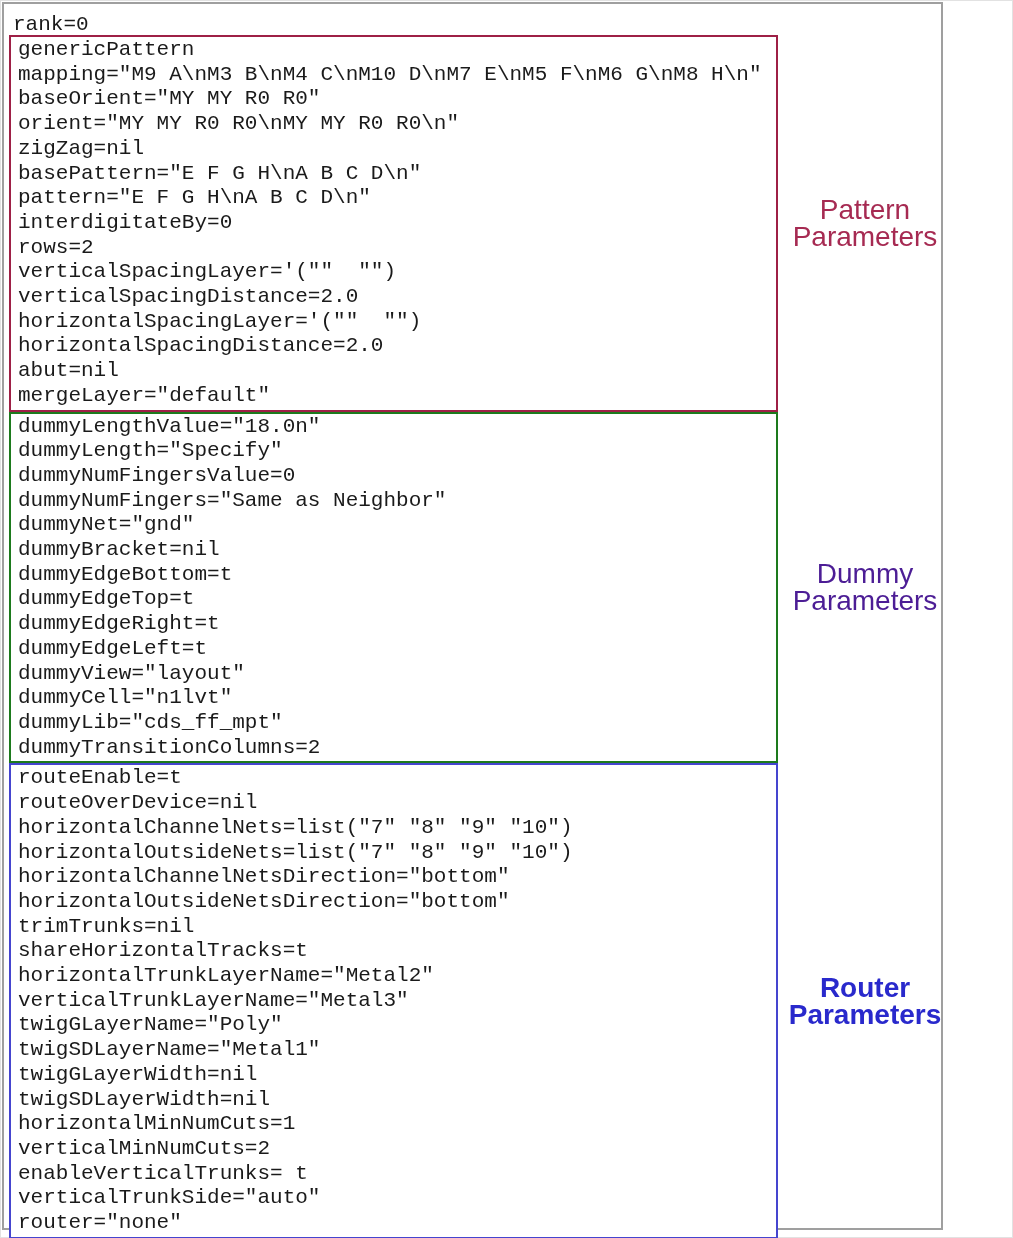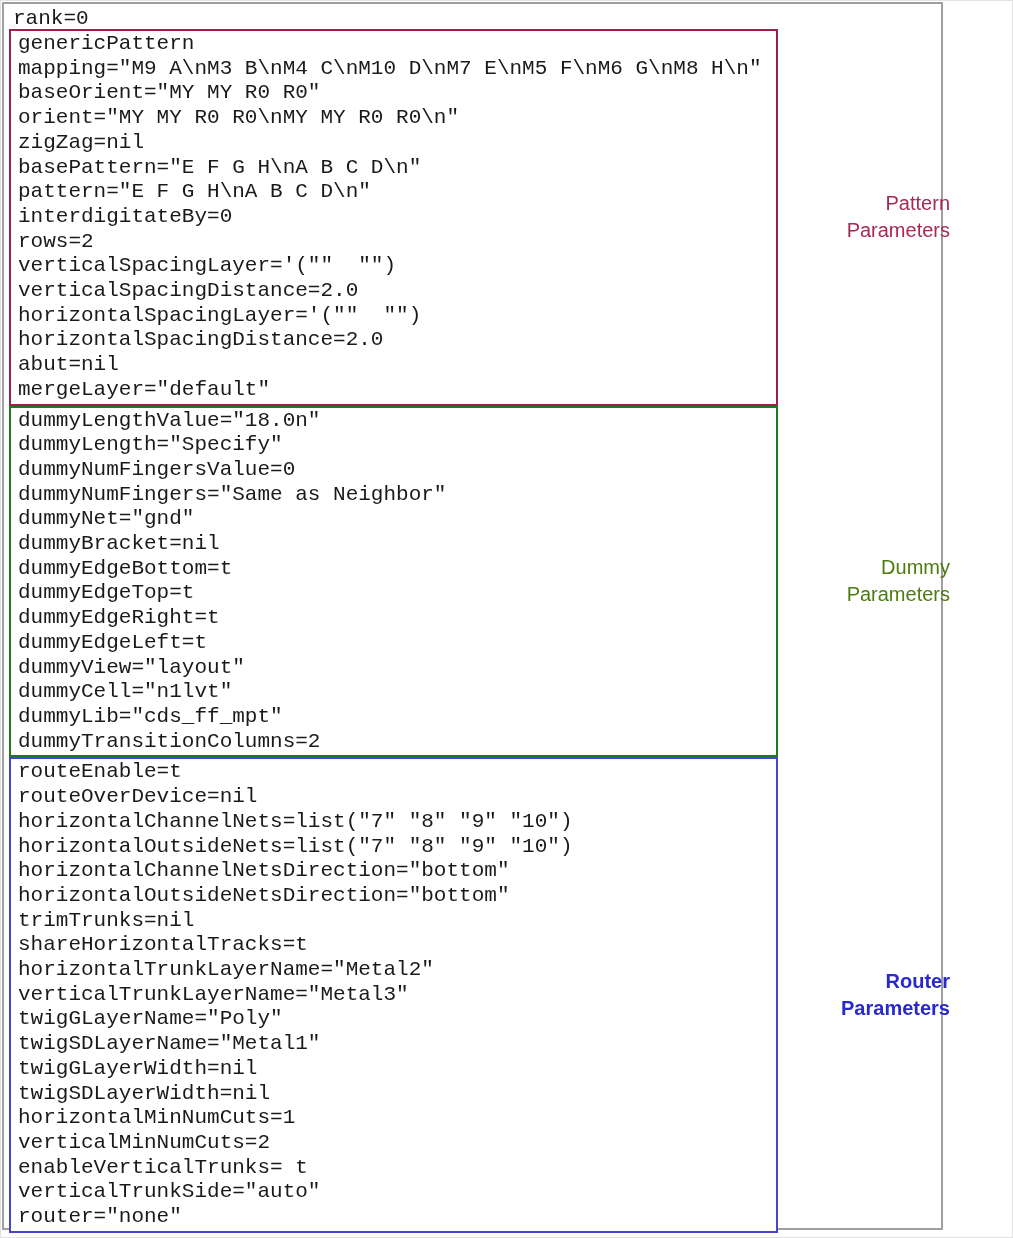--- a/index.html
+++ b/index.html
@@ -11,21 +11,21 @@
     overflow:hidden;
     font-family:"Liberation Mono", monospace;
   }
   .outer-box {
     position:absolute; left:2px; top:2px;
     width:937px; height:1224px;
     border:2px solid #9f9f9f;
     background:#ffffff;
   }
   .rank-line {
-    margin:0; padding:4px 0 0 9px;
+    margin:0; padding:10px 0 0 9px;
     height:21px; line-height:22px;
     font-size:21px; color:#1a1a1a;
     font-family:"Liberation Mono", monospace;
     white-space:pre;
   }
   .section { position:relative; margin-left:5px; width:769px; }
   .codebox {
     box-sizing:border-box;
     width:769px;
     margin:0; padding:1px 0 1px 7px;
@@ -34,23 +34,23 @@
     font-size:21px; line-height:24.7px;
     color:#1a1a1a;
     white-space:pre;
     overflow:hidden;
     background:#ffffff;
   }
   .side-label {
     position:absolute;
     left:771px; width:170px;
     top:50%; transform:translateY(-50%);
-    text-align:right;
+    text-align:center;
     font-family:"Liberation Sans", sans-serif;
-    font-size:20px; line-height:27px;
+    font-size:28px; line-height:27px;
     font-weight:400;
     white-space:pre-line;
   }
 </style>
 </head>
 <body>
 
 <div class="screen">
   <div class="outer-box">
     <pre class="rank-line">rank=0</pre>
@@ -83,21 +83,21 @@
 dummyNet="gnd"
 dummyBracket=nil
 dummyEdgeBottom=t
 dummyEdgeTop=t
 dummyEdgeRight=t
 dummyEdgeLeft=t
 dummyView="layout"
 dummyCell="n1lvt"
 dummyLib="cds_ff_mpt"
 dummyTransitionColumns=2</pre>
-    <div class="side-label" style="color: #4d7c0f;">Dummy
+    <div class="side-label" style="color: #4c1d95;">Dummy
 Parameters</div>
   </div>
 
   <div class="section">
     <pre class="codebox" style="border-color: rgb(69, 69, 207);">routeEnable=t
 routeOverDevice=nil
 horizontalChannelNets=list("7" "8" "9" "10")
 horizontalOutsideNets=list("7" "8" "9" "10")
 horizontalChannelNetsDirection="bottom"
 horizontalOutsideNetsDirection="bottom"

